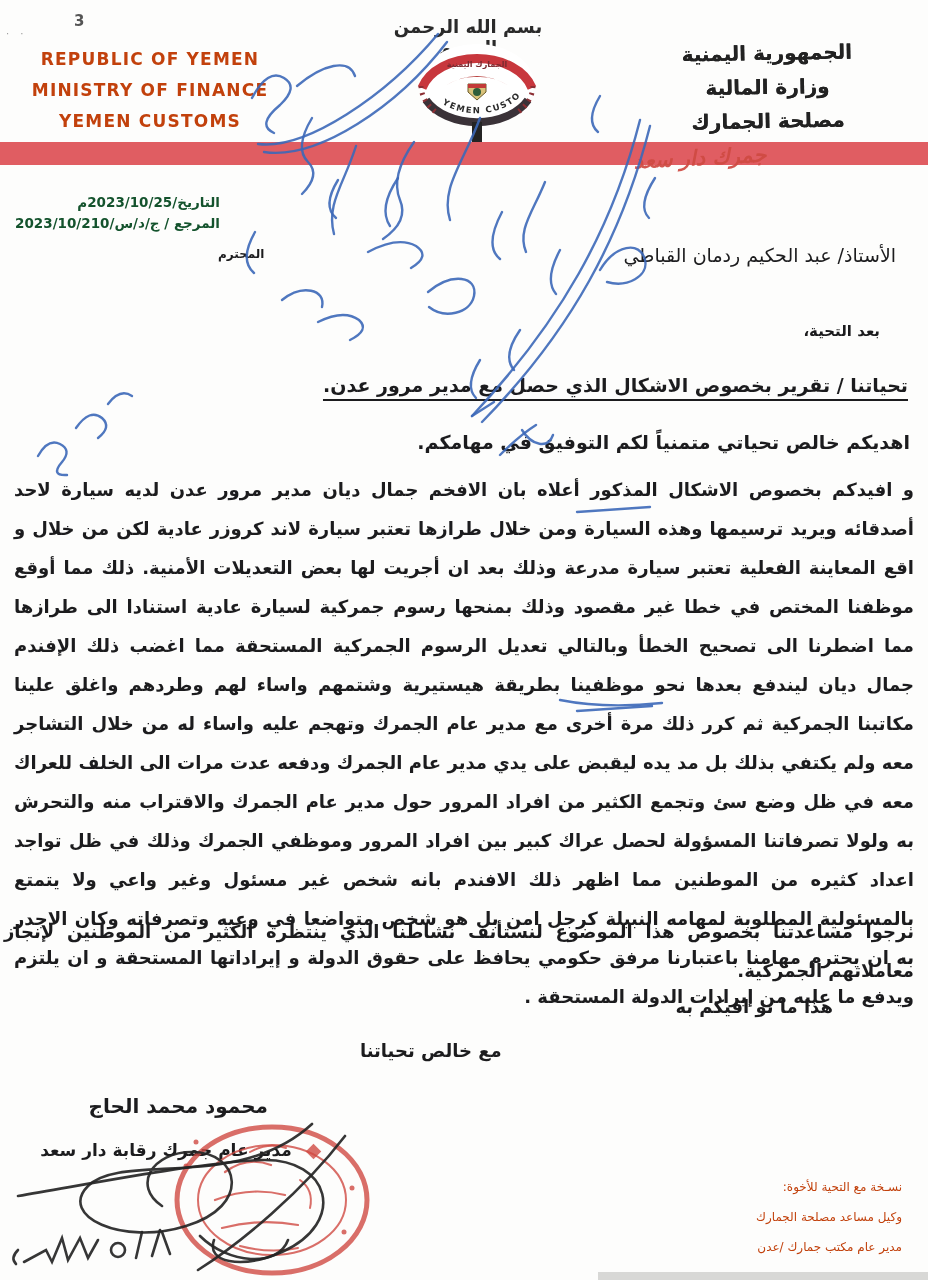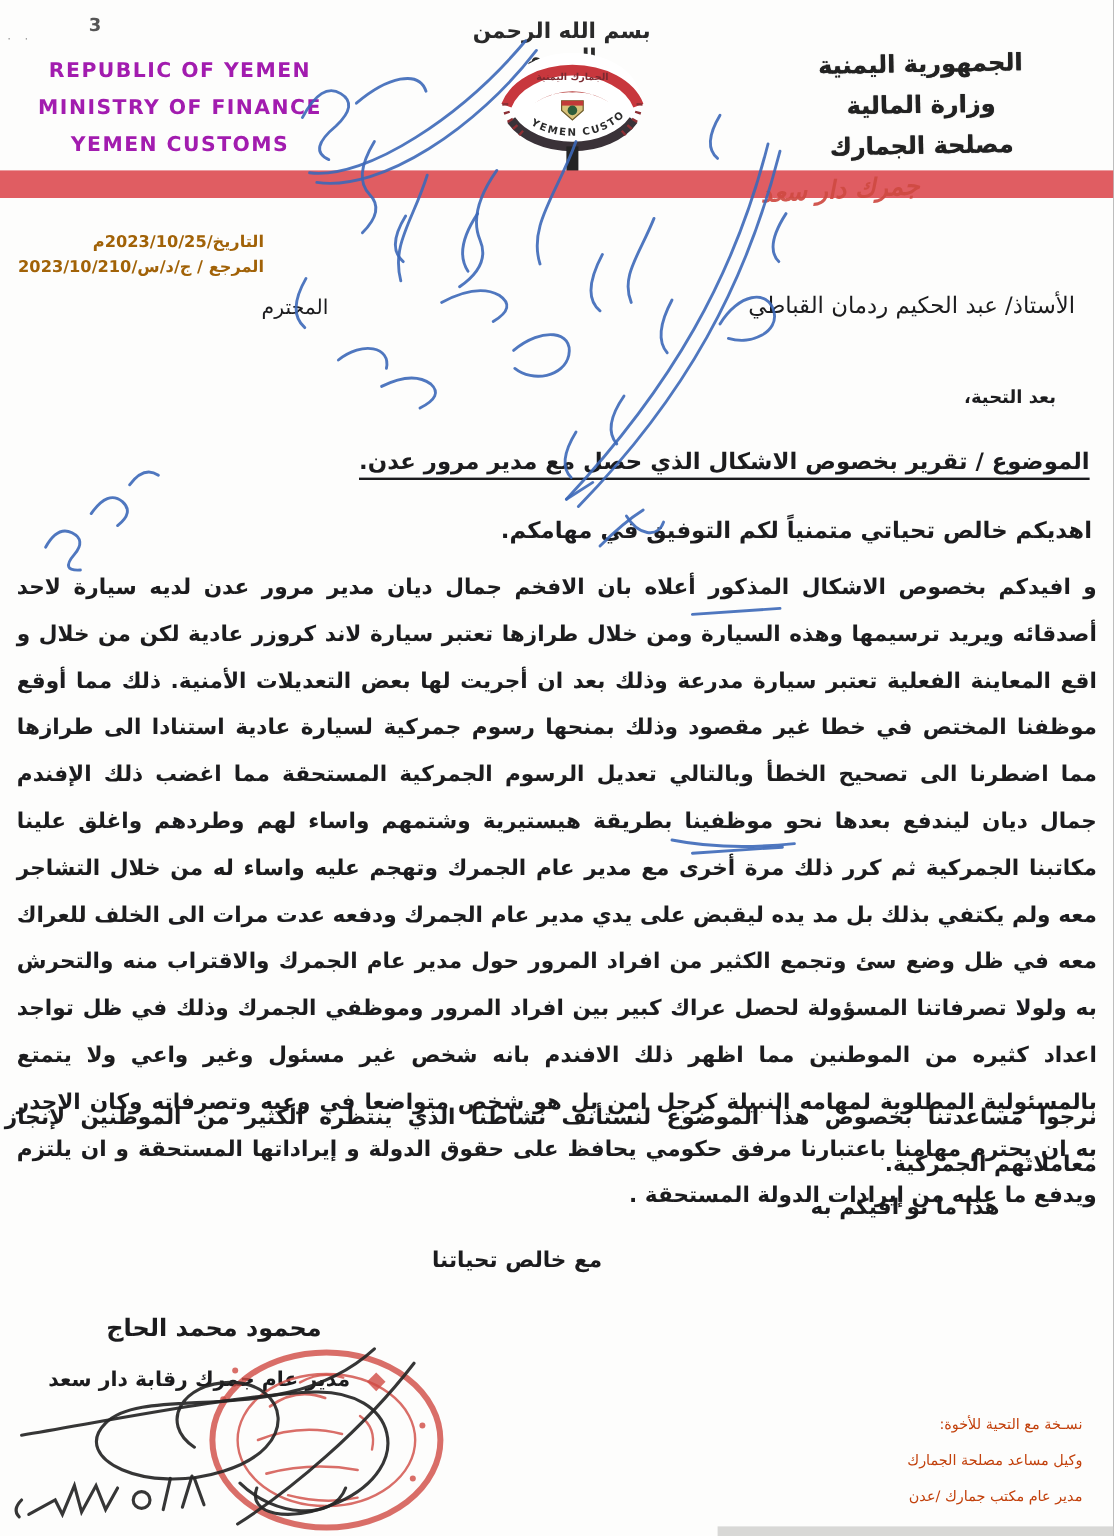--- a/index.html
+++ b/index.html
@@ -6,41 +6,41 @@
   .page{
     position:relative;width:928px;height:1280px;margin:0 auto;
     background:#fdfdfc;overflow:hidden;
     font-family:"DejaVu Sans","Liberation Sans",sans-serif;
     color:var(--text-black,#1c1c1e);
   }
   .abs{position:absolute;}
   .ar{direction:rtl;unicode-bidi:plaintext;}
   
   .hdr-en{left:14px;top:44px;width:272px;text-align:center;font-weight:bold;
-          font-size:17px;line-height:31px;letter-spacing:1.2px;color:#a21caf;}
+          font-size:17px;line-height:31px;letter-spacing:1.2px;color:#c2410c;}
   .corner-mark{left:74px;top:12px;font-size:15px;color:#555;font-weight:bold;}
   .corner-dots{left:6px;top:28px;font-size:10px;color:#999;letter-spacing:4px;}
   
   .hdr-ar{left:625px;top:36px;width:285px;text-align:center;font-weight:800;
           font-size:20px;line-height:34px;transform:rotate(-1deg);color:#222;
           text-shadow:0 0 .6px #222;}
   .bismillah{left:368px;top:16px;width:200px;text-align:center;font-weight:bold;
           font-size:18px;color:#2a2a2a;}
   
   .band{left:0;top:142px;width:928px;height:23px;background:var(--band-red,#e05d62);}
   .red-hand{left:590px;top:146px;width:220px;font-size:21px;font-weight:bold;
           color:var(--stamp-red,#cf4a42);transform:rotate(-3deg);text-align:center;
           font-style:italic;opacity:.92;}
   
   .meta{left:14px;top:192px;width:206px;text-align:right;font-weight:bold;
-        font-size:13.5px;line-height:21px;color:#a16207;}
+        font-size:13.5px;line-height:21px;color:#14532d;}
   
   .addr-name{right:32px;top:244px;font-size:19px;font-weight:normal;text-align:center;}
   .addr-title{right:32px;top:276px;font-size:19px;font-weight:bold;letter-spacing:.5px;}
-  .honorific{left:218px;top:247px;font-size:17px;font-weight:normal;}
+  .honorific{left:218px;top:247px;font-size:12px;font-weight:bold;}
   .salutation{right:48px;top:322px;font-size:15px;font-weight:bold;text-align:right;}
   
   .subject{right:20px;top:374px;left:95px;text-align:right;font-size:19px;font-weight:bold;
            text-decoration:underline;text-underline-offset:7px;text-decoration-thickness:2px;}
   
   .greeting{right:18px;top:431px;font-size:19px;font-weight:bold;}
   .para1{left:14px;right:14px;top:470px;font-size:18px;font-weight:bold;line-height:39px;
          text-align:justify;text-align-last:right;}
   .para2{left:4px;right:14px;top:912px;font-size:18px;font-weight:bold;line-height:39px;
          text-align:justify;text-align-last:right;}
@@ -105,21 +105,21 @@
 
   <div class="abs meta ar">
     <div>التاريخ/2023/10/25م</div>
     <div>المرجع / ج/د/س/2023/10/210</div>
   </div>
 
   <div class="abs addr-name ar">الأستاذ/ عبد الحكيم ردمان القباطي</div>
   <div class="abs honorific ar">المحترم</div>
   <div class="abs salutation ar">بعد التحية،</div>
 
-  <div class="abs subject ar">الموضوع / تقرير بخصوص الاشكال الذي حصل مع مدير مرور عدن.</div>
+  <div class="abs subject ar">تحياتنا / تقرير بخصوص الاشكال الذي حصل مع مدير مرور عدن.</div>
 
   <div class="abs greeting ar">اهديكم خالص تحياتي متمنياً لكم التوفيق في مهامكم.</div>
   <div class="abs para1 ar">و افيدكم بخصوص الاشكال المذكور أعلاه بان الافخم جمال ديان مدير مرور عدن لديه سيارة لاحد أصدقائه ويريد ترسيمها وهذه السيارة ومن خلال طرازها تعتبر سيارة لاند كروزر عادية لكن من خلال و اقع المعاينة الفعلية تعتبر سيارة مدرعة وذلك بعد ان أجريت لها بعض التعديلات الأمنية. ذلك مما أوقع موظفنا المختص في خطا غير مقصود وذلك بمنحها رسوم جمركية لسيارة عادية استنادا الى طرازها مما اضطرنا الى تصحيح الخطأ وبالتالي تعديل الرسوم الجمركية المستحقة مما اغضب ذلك الإفندم جمال ديان ليندفع بعدها نحو موظفينا بطريقة هيستيرية وشتمهم واساء لهم وطردهم واغلق علينا مكاتبنا الجمركية ثم كرر ذلك مرة أخرى مع مدير عام الجمرك وتهجم عليه واساء له من خلال التشاجر معه ولم يكتفي بذلك بل مد يده ليقبض على يدي مدير عام الجمرك ودفعه عدت مرات الى الخلف للعراك معه في ظل وضع سئ وتجمع الكثير من افراد المرور حول مدير عام الجمرك والاقتراب منه والتحرش به ولولا تصرفاتنا المسؤولة لحصل عراك كبير بين افراد المرور وموظفي الجمرك وذلك في ظل تواجد اعداد كثيره من الموطنين مما اظهر ذلك الافندم بانه شخص غير مسئول وغير واعي ولا يتمتع بالمسئولية المطلوبة لمهامه النبيلة كرجل امن بل هو شخص متواضعا في وعيه وتصرفاته وكان الاجدر به ان يحترم مهامنا باعتبارنا مرفق حكومي يحافظ على حقوق الدولة و إيراداتها المستحقة و ان يلتزم ويدفع ما عليه من إيرادات الدولة المستحقة .</div>
   <div class="abs para2 ar">نرجوا مساعدتنا بخصوص هذا الموضوع لنستأنف نشاطنا الذي ينتظره الكثير من الموطنين لإنجاز معاملاتهم الجمركية.</div>
   <div class="abs closing1 ar">هذا ما نو افيكم به</div>
   <div class="abs closing2 ar">مع خالص تحياتنا</div>
 
   <div class="abs sig-name ar">محمود محمد الحاج</div>
   <div class="abs sig-title ar">مدير عام جمرك رقابة دار سعد</div>
 

